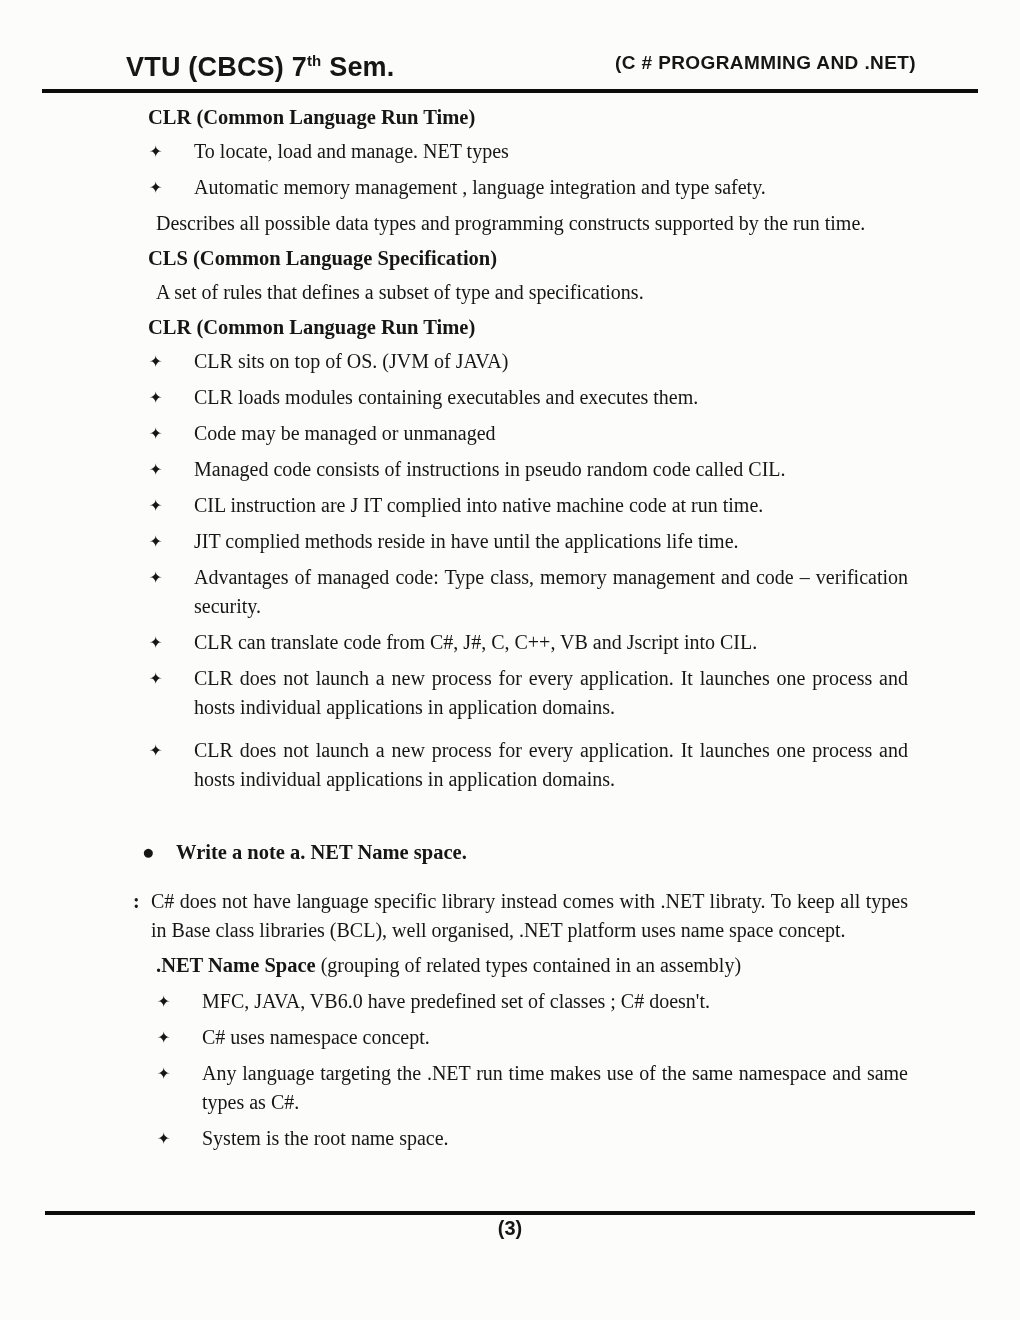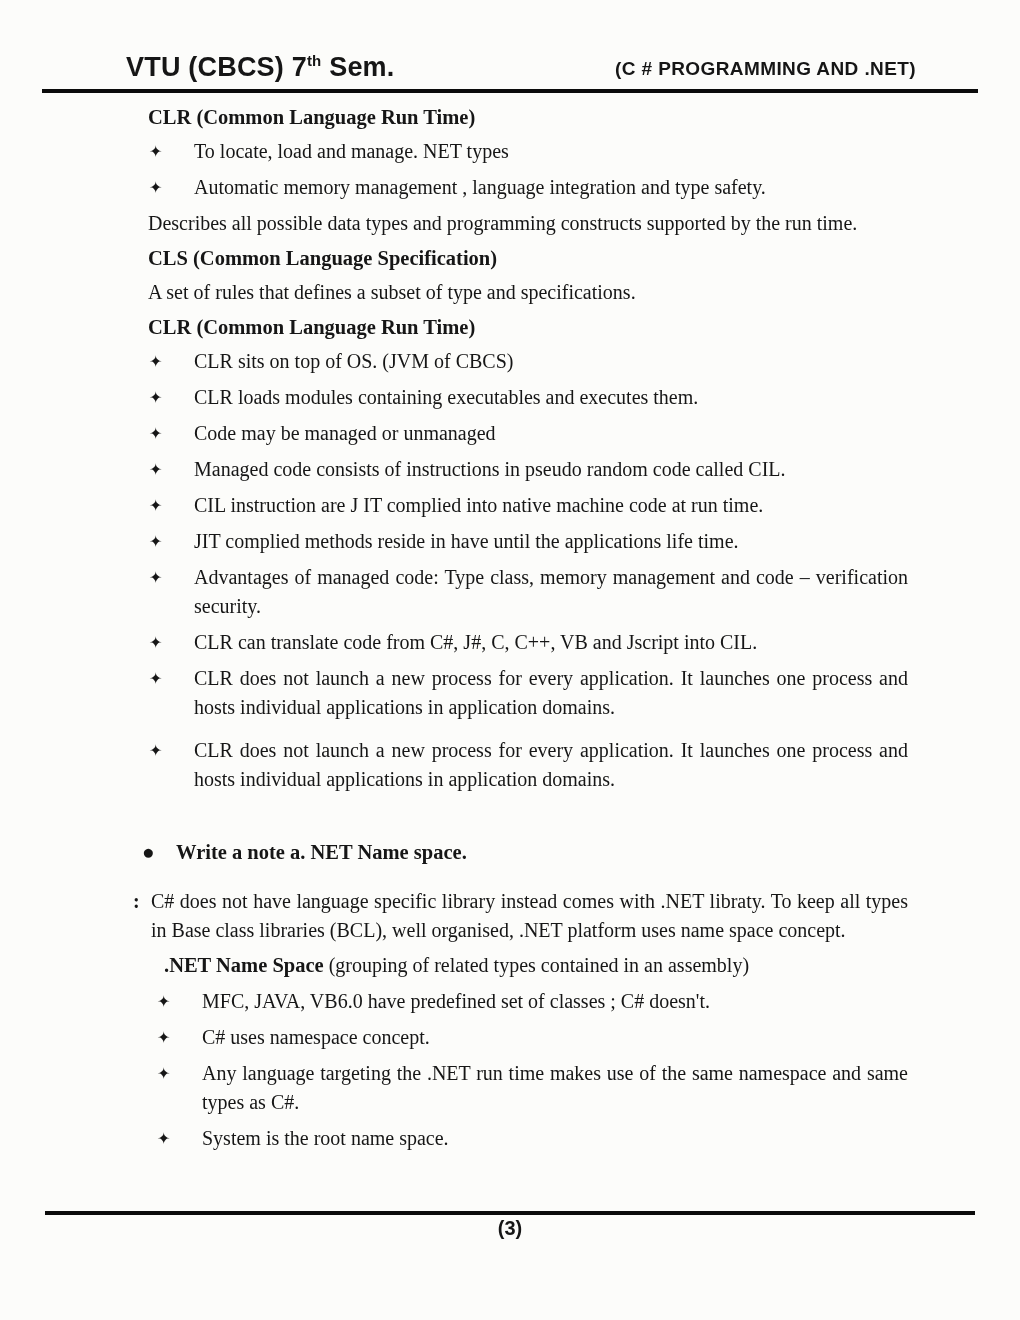--- a/index.html
+++ b/index.html
@@ -15,21 +15,20 @@
     font-family: "Liberation Serif", serif;
   }
 
   
   .header {
     margin: 0 42px;
     padding: 52px 0 6px;
     border-bottom: 4px solid #0b0b0b;
     display: flex;
     justify-content: space-between;
-    align-items: flex-end;
     font-family: "Liberation Sans", sans-serif;
     font-weight: bold;
   }
   .h-left {
     padding-left: 84px;
     font-size: 27px;
     letter-spacing: 0.2px;
   }
   .h-left sup { font-size: 15px; }
   .h-right {
@@ -47,21 +46,21 @@
   .h {
     font-weight: bold;
     font-size: 20.5px;
     line-height: 28px;
     margin: 2px 0 6px;
   }
   .p {
     font-size: 20px;
     line-height: 29px;
     text-align: justify;
-    margin: 0 0 6px;
+    margin: 0 8px 6px;
   }
   .li {
     display: flex;
     margin: 0 0 7px;
   }
   .li .star {
     flex: none;
     width: 46px;
     font-size: 16px;
     line-height: 29px;
@@ -98,21 +97,21 @@
   }
   .answer-intro .colon {
     position: absolute;
     left: -18px;
     top: 0;
     font-weight: bold;
   }
   .subheading {
     font-size: 20px;
     line-height: 29px;
-    margin: 2px 16px 7px;
+    margin: 2px 8px 7px;
   }
   .subheading b { font-size: 20.5px; }
   .ans-li { margin-left: 8px; }
 
   
   .footer {
     position: absolute;
     left: 45px;
     right: 45px;
     top: 1211px;
@@ -153,21 +152,21 @@
 
     <div class="p">Describes all possible data types and programming constructs supported by the run time.</div>
 
     <div class="h">CLS (Common Language Specification)</div>
     <div class="p">A set of rules that defines a subset of type and specifications.</div>
 
     <div class="h">CLR (Common Language Run Time)</div>
 
     <div class="li">
       <span class="star">✦</span>
-      <span class="li-text">CLR sits on top of OS. (JVM of CBCS)</span>
+      <span class="li-text">CLR sits on top of OS. (JVM of JAVA)</span>
     </div>
     <div class="li">
       <span class="star">✦</span>
       <span class="li-text">CLR loads modules containing executables and executes them.</span>
     </div>
     <div class="li">
       <span class="star">✦</span>
       <span class="li-text">Code may be managed or unmanaged</span>
     </div>
     <div class="li">

